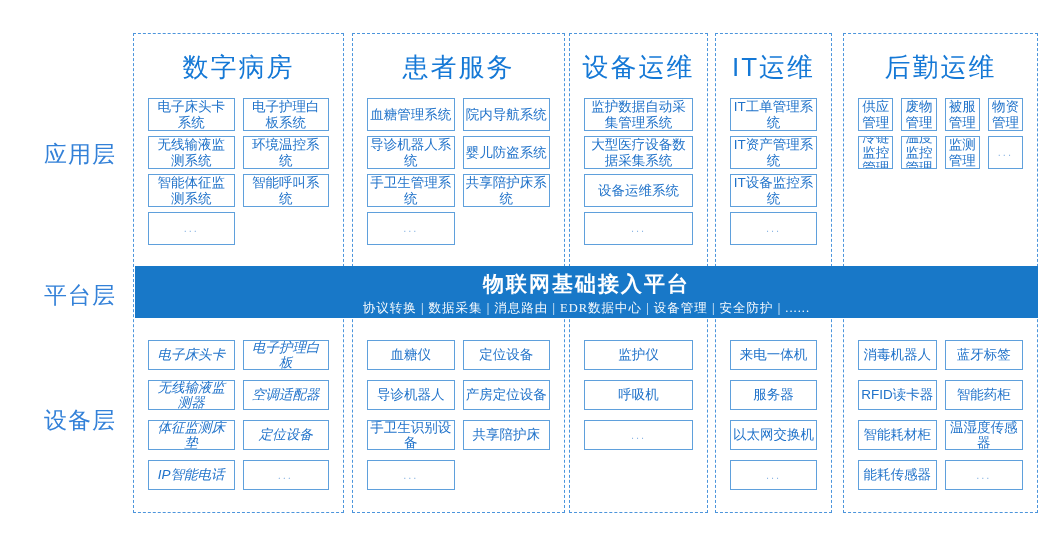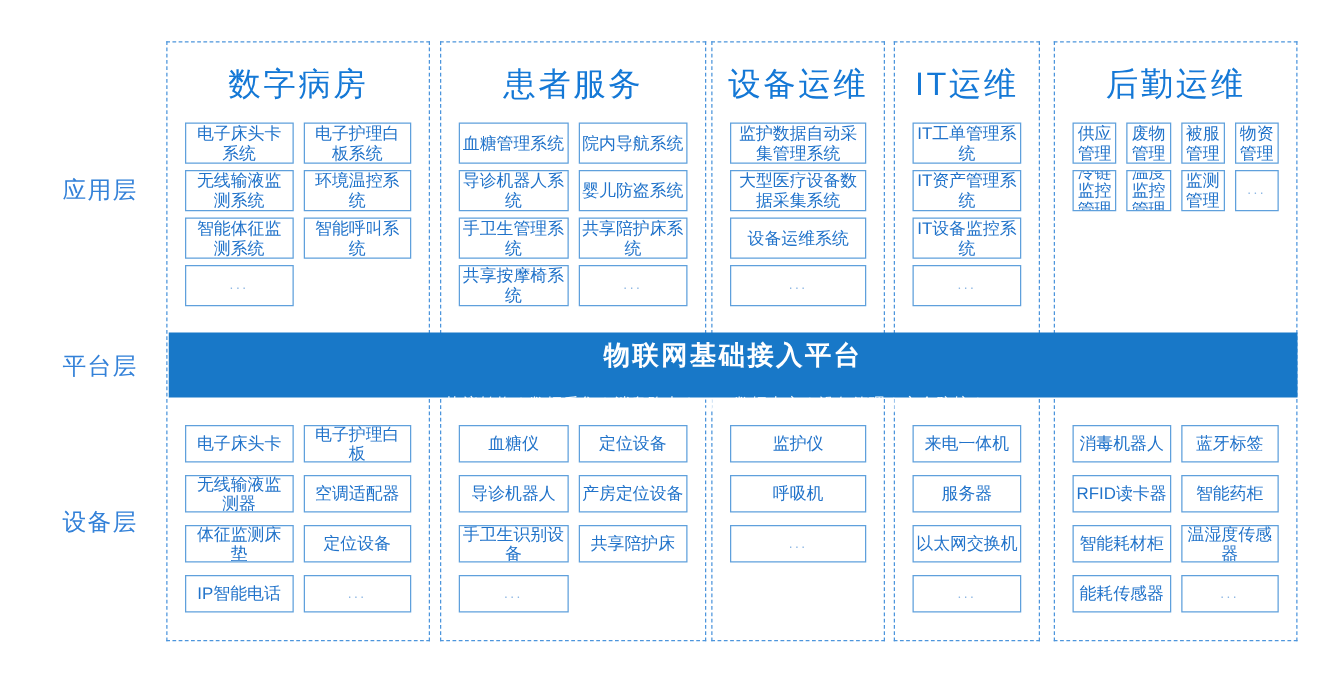--- a/index.html
+++ b/index.html
@@ -9,21 +9,21 @@
     --box-text:#2173CA;
     --header-text:#1478D6;
     --label-text:#3381D8;
     --bar-text:#FFFFFF;
   }
   html,body{margin:0;padding:0;background:#fff;}
   body{font-family:"Liberation Sans","DejaVu Sans",sans-serif;}
   .canvas{position:relative;width:1059px;height:539px;background:#fff;overflow:hidden;}
 
   .layer-label{position:absolute;left:28px;width:104px;text-align:center;
-    font-size:19px;color:var(--label-text);letter-spacing:1px;}
+    font-size:23px;color:var(--label-text);letter-spacing:1px;}
   .layer-label.app{top:139px;}
   .layer-label.plat{top:280px;text-align:center;}
   .layer-label.dev{top:405px;}
 
   .col{position:absolute;top:33px;height:480px;border:1px dashed var(--dash);
     box-sizing:border-box;background:transparent;}
   .col-header{position:absolute;top:16px;left:0;right:0;text-align:center;
     font-size:26px;color:var(--header-text);letter-spacing:2px;white-space:nowrap;}
 
   .grid{position:absolute;left:14px;right:14px;display:grid;column-gap:8px;}
@@ -31,21 +31,21 @@
   .grid.dev{top:306px;grid-auto-rows:30px;row-gap:10px;}
 
   .box{border:1.5px solid var(--box-border);background:#fff;color:var(--box-text);
     font-size:13.5px;line-height:1.12;display:flex;align-items:center;justify-content:center;
     text-align:center;padding:1px 2px;box-sizing:border-box;overflow:hidden;}
   .box.ellipsis{color:#8FB8E4;font-size:11px;letter-spacing:2px;}
 
   .platform-bar{position:absolute;left:135px;top:266px;width:903px;height:52px;
     background:var(--bar-bg);color:var(--bar-text);text-align:center;}
   .platform-title{font-size:21px;font-weight:bold;margin-top:4px;letter-spacing:2px;}
-  .platform-subtitle{font-size:12.5px;margin-top:17px;letter-spacing:1px;opacity:.96;}
+  .platform-subtitle{font-size:12.5px;margin-top:2px;letter-spacing:1px;opacity:.96;font-family:Liberation Serif, serif;}
 </style>
 </head>
 <body>
 
 <div class="canvas">
 
   <div class="layer-label app">应用层</div>
   <div class="layer-label plat">平台层</div>
   <div class="layer-label dev">设备层</div>
 
@@ -54,41 +54,40 @@
         <div class="col-header">数字病房</div>
         <div class="grid app" style="grid-template-columns: repeat(2, 1fr);">
           <div class="box">电子床头卡系统</div>
           <div class="box">电子护理白板系统</div>
           <div class="box">无线输液监测系统</div>
           <div class="box">环境温控系统</div>
           <div class="box">智能体征监测系统</div>
           <div class="box">智能呼叫系统</div>
           <div class="box ellipsis">...</div>
         </div>
-        <div class="grid dev" style="grid-template-columns: repeat(2, 1fr);">
+        <div class="grid dev" style="grid-template-columns: repeat(2, 1fr); font-style: italic;">
           <div class="box">电子床头卡</div>
           <div class="box">电子护理白板</div>
           <div class="box">无线输液监测器</div>
           <div class="box">空调适配器</div>
           <div class="box">体征监测床垫</div>
           <div class="box">定位设备</div>
           <div class="box">IP智能电话</div>
           <div class="box ellipsis">...</div>
         </div>
       </div>
       <div class="col" style="left: 352px; width: 213px;">
         <div class="col-header">患者服务</div>
         <div class="grid app" style="grid-template-columns: repeat(2, 1fr);">
           <div class="box">血糖管理系统</div>
           <div class="box">院内导航系统</div>
           <div class="box">导诊机器人系统</div>
           <div class="box">婴儿防盗系统</div>
           <div class="box">手卫生管理系统</div>
           <div class="box">共享陪护床系统</div>
-          <div class="box">共享按摩椅系统</div>
           <div class="box ellipsis">...</div>
         </div>
         <div class="grid dev" style="grid-template-columns: repeat(2, 1fr);">
           <div class="box">血糖仪</div>
           <div class="box">定位设备</div>
           <div class="box">导诊机器人</div>
           <div class="box">产房定位设备</div>
           <div class="box">手卫生识别设备</div>
           <div class="box">共享陪护床</div>
           <div class="box ellipsis">...</div>

